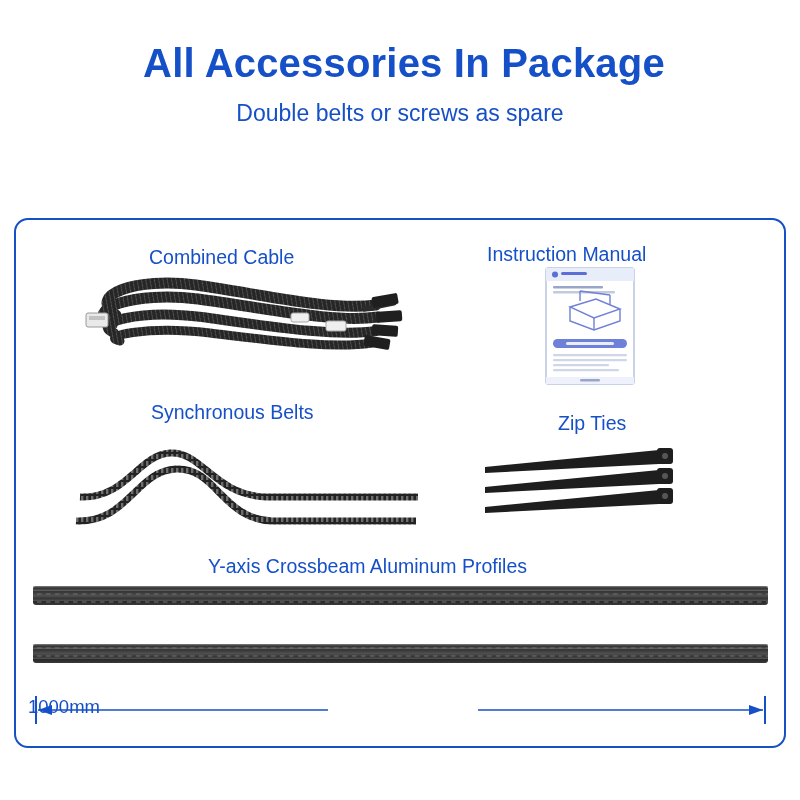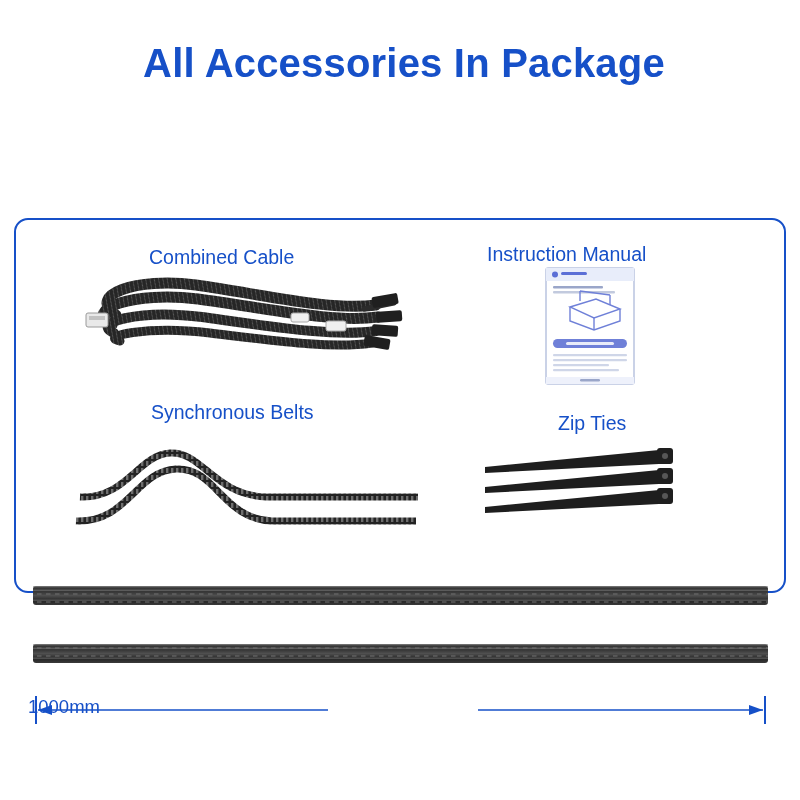--- a/index.html
+++ b/index.html
@@ -46,21 +46,21 @@
   .subtitle .line2 {
     display: block;
   }
 
   
   .frame {
     position: absolute;
     left: 14px;
     top: 218px;
     width: 772px;
-    height: 375px;
+    height: 530px;
     border: 2.5px solid #1650c8;
     border-radius: 14px;
     box-sizing: border-box;
   }
 
   .label {
     position: absolute;
     font-size: 19.5px;
     color: #1650c8;
     white-space: nowrap;
@@ -105,29 +105,31 @@
   svg { display: block; overflow: visible; }
 </style>
 </head>
 <body>
 
 <div class="page">
 
   <div class="header">
     <h1 class="title">All Accessories In Package</h1>
     <p class="subtitle">
+      <span class="line2">Double belts or screws as spare</span>
     </p>
   </div>
 
   <div class="frame">
 
     <div class="label lbl-cable">Combined Cable</div>
     <div class="label lbl-belts">Synchronous Belts</div>
     <div class="label lbl-manual">Instruction Manual</div>
     <div class="label lbl-zip">Zip Ties</div>
+    <div class="label lbl-profiles">Y-axis Crossbeam Aluminum Profiles</div>
 
     <div class="art cable-art">
       <svg width="330" height="110" viewBox="0 0 330 110">
         <defs>
           <pattern id="braid" width="6" height="6" patternUnits="userSpaceOnUse" patternTransform="rotate(35)">
             <rect width="6" height="6" fill="#262626"></rect>
             <path d="M0 0 L6 6 M-1 5 L1 7 M5 -1 L7 1" stroke="#5a5a5a" stroke-width="1"></path>
           </pattern>
         </defs>
 

